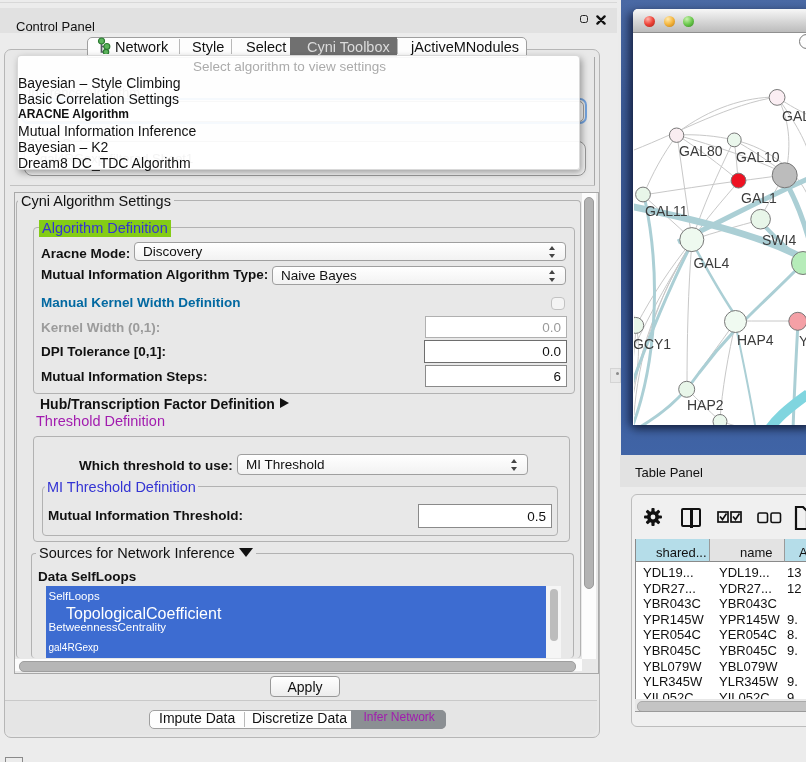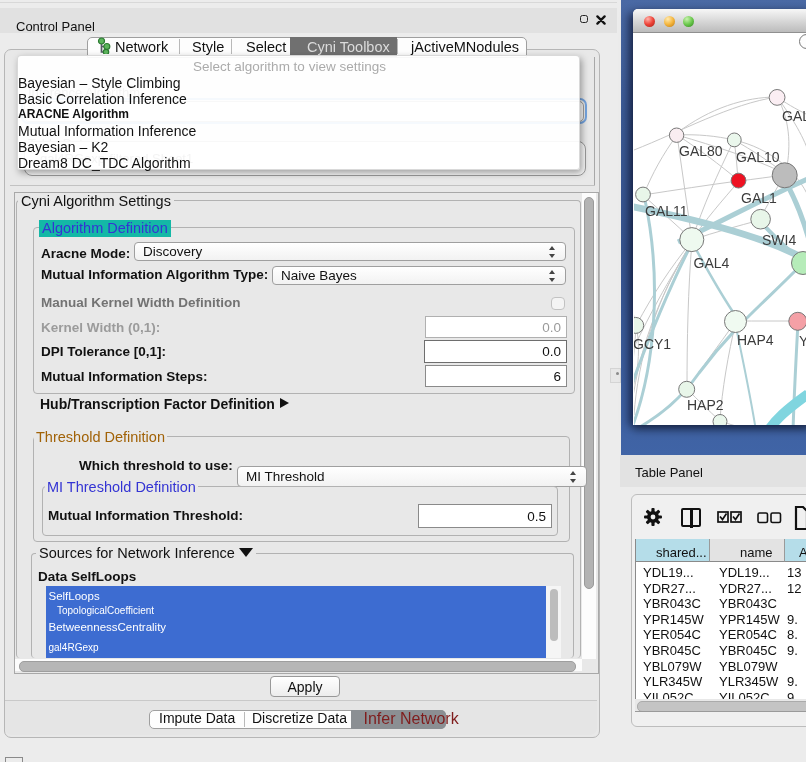--- a/index.html
+++ b/index.html
@@ -49,92 +49,92 @@
 <div class="lbl" style="left:28px;top:85px;color:#555">Inference Algorithm</div>
 <div class="abs" style="left:24px;top:101px;width:560px;height:21px;background:#f6f6f6;border:1px solid #9f9f9f;border-radius:5px;box-sizing:border-box"></div>
 <div class="abs" style="left:21px;top:98px;width:566px;height:26px;border:2.5px solid rgba(95,150,220,0.85);border-radius:7px;box-sizing:border-box"></div>
 <div class="lbl" style="left:28px;top:136px;color:#555">Table Data</div>
 <div class="abs" style="left:24px;top:141px;width:562px;height:35px;background:#f6f6f6;border:1px solid #9a9a9a;border-radius:8px;box-sizing:border-box"></div>
 <div class="lbl" style="left:40px;top:151px;color:#555">gal4RGexp-filtered Sheet1</div>
 
 <div class="abs" style="left:17px;top:55px;width:563px;height:115px;background:rgba(255,255,255,0.93);border:1px solid rgba(180,180,180,0.5);border-radius:4px 4px 3px 3px;box-sizing:border-box;box-shadow:2px 3px 7px rgba(0,0,0,0.35)"></div>
 <div class="lbl" style="left:8px;top:59px;width:563px;text-align:center;color:#ababab;font-size:13.5px">Select algorithm to view settings</div>
 <div class="lbl" style="left:18px;top:75px;font-size:14px">Bayesian – Style Climbing</div>
-<div class="lbl" style="left:18px;top:91px;font-size:14px">Basic Correlation Inference</div>
+<div class="lbl" style="left:18px;top:91px;font-size:14px">Basic Correlation Settings</div>
 <div class="lbl bold" style="left:18px;top:107px;font-size:12px">ARACNE Algorithm</div>
 <div class="lbl" style="left:18px;top:123px;font-size:14px">Mutual Information Inference</div>
 <div class="lbl" style="left:18px;top:139px;font-size:14px">Bayesian – K2</div>
 <div class="lbl" style="left:18px;top:155px;font-size:14px">Dream8 DC_TDC Algorithm</div>
 
 <div class="abs" style="left:594px;top:57px;width:1px;height:129px;background:#a8a8a8"></div>
 <div class="abs" style="left:10px;top:185px;width:585px;height:1px;background:#c2c2c2"></div>
 
 <div class="abs" style="left:14px;top:192px;width:583px;height:480px;border:1px solid #a8a8a8;background:#e8e8e8"></div>
 
 <div class="abs" style="left:582px;top:193px;width:14px;height:466px;background:#fcfcfc"></div>
 <div class="abs" style="left:583.5px;top:197px;width:8px;height:390px;background:#b3b3b3;border:1px solid #9a9a9a;border-radius:5px"></div>
 
 <div class="abs" style="left:15px;top:659px;width:567px;height:12px;background:#fcfcfc"></div>
 <div class="abs" style="left:19px;top:660.5px;width:555px;height:9px;background:#b6b6b6;border:1px solid #9e9e9e;border-radius:5px"></div>
 
 <div class="fs" style="left:16px;top:200px;width:563px;height:457px;border-radius:4px;border-bottom:none"></div>
 <div class="lbl t14" style="left:18px;top:193px;background:#e8e8e8;padding:0 3px">Cyni Algorithm Settings</div>
 
 <div class="fs" style="left:33px;top:227px;width:540px;height:165px"></div>
-<div class="lbl t14" style="left:39px;top:220px;background:#14b8a6;padding:0 3px;color:#3434d3">Algorithm Definition</div>
+<div class="lbl t14" style="left:39px;top:220px;background:#84cc16;padding:0 3px;color:#3434d3">Algorithm Definition</div>
 
 <div class="lbl f" style="left:41px;top:246px">Aracne Mode:</div>
 <div class="combo" style="left:134px;top:242px;width:432px;height:19px">Discovery<span class="spin"></span></div>
 <div class="lbl f" style="left:41px;top:267px">Mutual Information Algorithm Type:</div>
 <div class="combo" style="left:272px;top:266px;width:294px;height:19px">Naive Bayes<span class="spin"></span></div>
-<div class="lbl f" style="left:41px;top:295px;color:#737373">Manual Kernel Width Definition</div>
+<div class="lbl f" style="left:41px;top:295px;color:#0369a1">Manual Kernel Width Definition</div>
 <div class="abs" style="left:550.5px;top:297px;width:14.5px;height:12.5px;background:#f4f4f4;border:1px solid #c2c2c2;border-radius:4px;box-sizing:border-box"></div>
 <div class="lbl f" style="left:41px;top:320px;color:#9b9b9b">Kernel Width (0,1):</div>
 <div class="inp" style="left:425px;top:316px;width:142px;height:22px;border-color:#b0b0b0;color:#9b9b9b">0.0</div>
 <div class="lbl f" style="left:41px;top:344px">DPI Tolerance [0,1]:</div>
 <div class="inp" style="left:424px;top:340px;width:143px;height:23px;border-color:#6e6e6e">0.0</div>
 <div class="lbl f" style="left:41px;top:369px">Mutual Information Steps:</div>
 <div class="inp" style="left:425px;top:365px;width:142px;height:22px;border-color:#8a8a8a">6</div>
 
 <div class="lbl" style="left:40px;top:396px;font-size:14px;font-weight:bold">Hub/Transcription Factor Definition</div>
 <div class="abs" style="left:280px;top:398px;width:0;height:0;border-top:5.5px solid transparent;border-bottom:5.5px solid transparent;border-left:9px solid #111"></div>
 
 <div class="fs" style="left:33px;top:436px;width:535px;height:104px"></div>
-<div class="lbl t14" style="left:34px;top:429px;background:#e8e8e8;padding:0 2px;color:#a16207">Threshold Definition</div>
+<div class="lbl t14" style="left:34px;top:413px;background:#e8e8e8;padding:0 2px;color:#a21caf">Threshold Definition</div>
 <div class="lbl f" style="left:79px;top:458px">Which threshold to use:</div>
-<div class="combo" style="left:237px;top:466px;width:350px;height:21px">MI Threshold<span class="spin"></span></div>
+<div class="combo" style="left:237px;top:454px;width:291px;height:21px">MI Threshold<span class="spin"></span></div>
 
 <div class="fs" style="left:42px;top:486px;width:514px;height:48px"></div>
 <div class="lbl t14" style="left:45px;top:479px;background:#e8e8e8;padding:0 2px;color:#3434d3">MI Threshold Definition</div>
 <div class="lbl f" style="left:48px;top:508px">Mutual Information Threshold:</div>
 <div class="inp" style="left:418px;top:504px;width:134px;height:24px;border-color:#8a8a8a">0.5</div>
 
 <div class="fs" style="left:31px;top:553px;width:541px;height:104px;border-bottom:none"></div>
 <div class="lbl t14" style="left:36px;top:545px;background:#e8e8e8;padding:0 3px">Sources for Network Inference<span style="display:inline-block;width:0;height:0;border-left:7.5px solid transparent;border-right:7.5px solid transparent;border-top:9px solid #111;margin-left:4px;vertical-align:1px"></span></div>
 <div class="lbl f" style="left:38px;top:568.5px">Data SelfLoops</div>
 
 <div class="abs" style="left:45.5px;top:586px;width:500.5px;height:72px;background:#3d6cd1"></div>
 <div class="abs" style="left:546px;top:586px;width:14.5px;height:72px;background:#f5f5f5"></div>
 <div class="abs" style="left:549.5px;top:588.5px;width:8.5px;height:52px;background:#bcbcbc;border-radius:4.5px"></div>
 <div class="lbl" style="left:48.5px;top:590px;color:#fff;font-size:11.5px">SelfLoops</div>
-<div class="lbl" style="left:57px;top:605px;color:#fff;font-size:10px">TopologicalCoefficient</div>
+<div class="lbl" style="left:66px;top:605px;color:#fff;font-size:16px">TopologicalCoefficient</div>
 <div class="lbl" style="left:48.5px;top:620.5px;color:#fff;font-size:11.5px">BetweennessCentrality</div>
 <div class="lbl" style="left:48.5px;top:642px;color:#fff;font-size:10px">gal4RGexp</div>
 
 <div class="abs" style="left:270px;top:676px;width:68px;height:19px;background:linear-gradient(#ffffff,#ededed);border:1px solid #999;border-radius:4px;display:flex;align-items:center;justify-content:center;font-size:14px;color:#111">Apply</div>
 
 <div class="abs" style="left:5px;top:700px;width:592px;height:1px;background:#c9c9c9"></div>
 
 <div class="abs" style="left:5px;top:701px;width:592px;height:34px;background:#e5e5e5;border-radius:0 0 7px 7px"></div>
 <div class="abs" style="left:149px;top:710px;width:297px;height:19px;background:#fdfdfd;border:1px solid #9f9f9f;border-radius:5px;box-sizing:border-box"></div>
 <div class="abs" style="left:244px;top:712px;width:1px;height:15px;background:#b9b9b9"></div>
 <div class="abs" style="left:351px;top:710px;width:95px;height:19px;background:#8b8f93;border-radius:0 5px 5px 0"></div>
 <div class="lbl" style="left:159px;top:710px;font-size:14px">Impute Data</div>
 <div class="lbl" style="left:252px;top:710px;font-size:14px">Discretize Data</div>
-<div class="lbl" style="left:363.5px;top:710px;color:#7f1d1d;font-size:16px">Infer Network</div>
+<div class="lbl" style="left:363.5px;top:710px;color:#a21caf;font-size:12px">Infer Network</div>
 
 <div class="abs" style="left:610px;top:368px;width:9px;height:13px;background:#e7e7e7;border:1px solid #d4d4d4"></div>
 <div class="abs" style="left:616px;top:372px;width:3px;height:3px;background:#8a8a8a;border-radius:2px"></div>
 
 <div class="abs" style="left:5px;top:757px;width:16px;height:12px;background:#ececec;border:1.5px solid #8a8a8a"></div>
 
 <div class="abs" style="left:621px;top:0;width:185px;height:455px;background:linear-gradient(#4a69a4,#3c5b96 25%,#375590 55%,#4064a6 100%)"></div>
 <div class="abs" style="left:633px;top:9px;width:180px;height:416px;border-radius:5px 0 0 0;box-shadow:-7px 2px 9px -2px rgba(0,0,25,0.38),0 4px 10px rgba(0,0,10,0.55);background:#fff"></div>
 <div class="abs" style="left:633px;top:9px;width:180px;height:23px;border-radius:5px 0 0 0;background:linear-gradient(#f7f7f7,#d6d6d6 55%,#bcbcbc);border-bottom:1px solid #909090"></div>
 <div class="abs" style="left:643.5px;top:16px;width:11px;height:11px;border-radius:50%;background:radial-gradient(circle at 35% 28%,#ffb3ab,#ee4338 50%,#b5281e 88%,#871d15)"></div>

